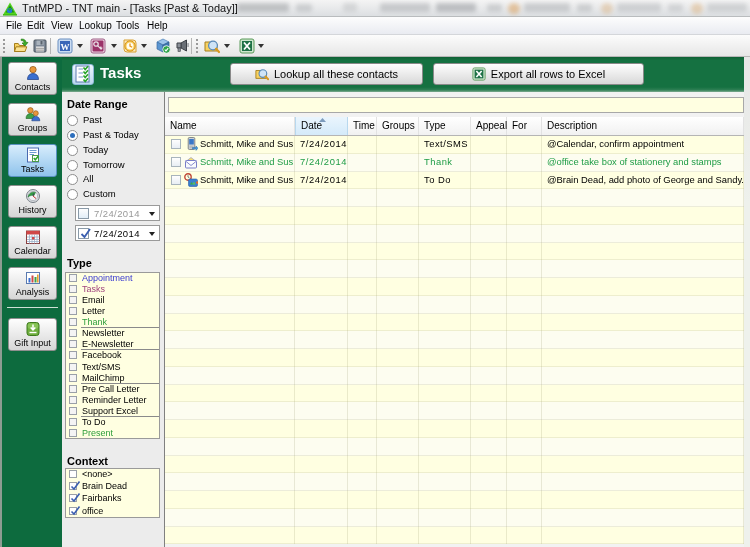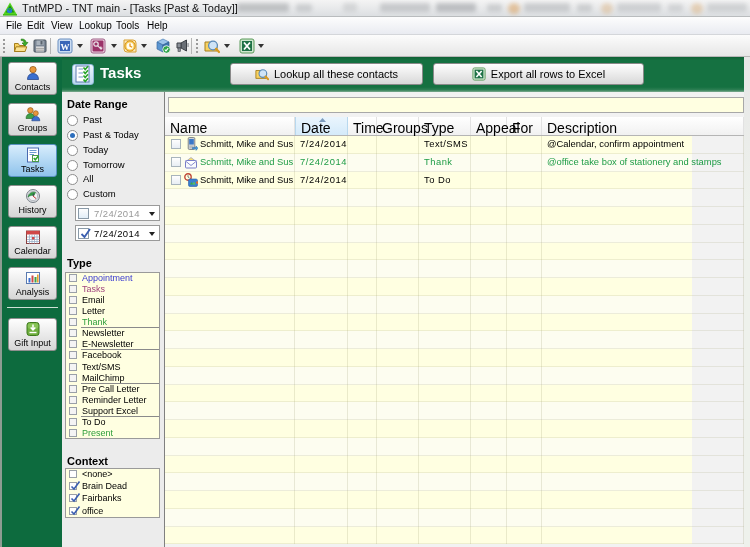--- a/index.html
+++ b/index.html
@@ -67,23 +67,23 @@
   border:1px solid #9aa0a8; background:#f4f4f4; }
 .li .t { position:absolute; left:16px; top:0px; }
 .li.sep:after { content:""; position:absolute; left:15px; right:0; bottom:0; height:1px; background:#8a8a8a; }
 
 
 #tablearea { left:165px; top:92px; width:585px; height:455px; background:#f2f2f2; }
 #filterrow { position:absolute; left:3px; top:5px; width:576px; height:16px;
   background:#ffffe1; border:1px solid #a8a8a8; }
 #thead { position:absolute; left:0px; top:25px; width:579px; height:19px;
   background:linear-gradient(#ffffff,#f1f1f1); border-bottom:1px solid #b5b5b5; }
-.th { position:absolute; top:0; height:18px; font-size:14px; color:#000; padding:3px 0 0 5px; border-right:1px solid #e2e2e2; }
+.th { position:absolute; top:0; height:18px; font-size:10px; color:#000; padding:3px 0 0 5px; border-right:1px solid #e2e2e2; }
 #rows { position:absolute; left:0px; top:44px; width:579px; height:411px; overflow:hidden; }
-.trow { position:relative; width:527px; height:17.75px; font-size:9.4px; }
+.trow { position:relative; width:579px; height:17.75px; font-size:9.4px; }
 .trow.odd { background:#ffffe1; }
 .trow.even { background:#fdfdf0; }
 .tcell { position:absolute; top:2px; white-space:nowrap; overflow:hidden; }
 .vline { position:absolute; top:0; bottom:0; width:1px; background:rgba(150,150,105,0.20); }
 .hline { position:absolute; left:0; width:579px; height:1px; background:rgba(170,170,130,0.20); }
 #rightstrip { left:744px; top:57px; width:6px; height:490px; background:linear-gradient(#e7e7e7,#eef1ec 30%, #eef1ec); }
 .rowcb { position:absolute; left:6px; top:3px; width:10px; height:10px; border:1px solid #a8b4bc; background:linear-gradient(#fefefe,#e8eef4); }
 </style>
 </head>
 <body>
@@ -477,20 +477,21 @@
           <circle cx="4" cy="4" r="3.2" fill="none" stroke="#c04838" stroke-width="1.4"></circle>
           <path d="M4 2.2 L4 4 L5.4 4.9" stroke="#555" stroke-width=".8" fill="none"></path>
           <rect x="4.5" y="6" width="9" height="7.5" rx="1.5" fill="#3a7fd0" stroke="#2a5fa8" stroke-width=".6"></rect>
           <path d="M6 11.5 L7.5 9 L9 11.5 Z" fill="#3fae3a"></path>
           <path d="M8.5 11.5 L10 8.5 L11.5 11.5 Z" fill="#5fc84a"></path>
           <circle cx="13.2" cy="9.5" r="1.2" fill="#e86a2a"></circle>
         </svg>
         <span class="tcell" style="left:35px; width:94px; color:#000">Schmitt, Mike and Sus</span>
         <span class="tcell" style="left:135px; letter-spacing:.6px; color:#000">7/24/2014</span>
         <span class="tcell" style="left:259px; letter-spacing:.5px; color:#000">To Do</span>
+        <span class="tcell" style="left:382px; color:#000">@Brain Dead, add photo of George and Sandy.</span>
         <div class="vline" style="left:129px"></div>
         <div class="vline" style="left:182px"></div>
         <div class="vline" style="left:211px"></div>
         <div class="vline" style="left:253px"></div>
         <div class="vline" style="left:305px"></div>
         <div class="vline" style="left:341px"></div>
         <div class="vline" style="left:376px"></div>
         <div class="vline" style="left:578px"></div>
         <div class="hline" style="bottom:0"></div>
       </div>

